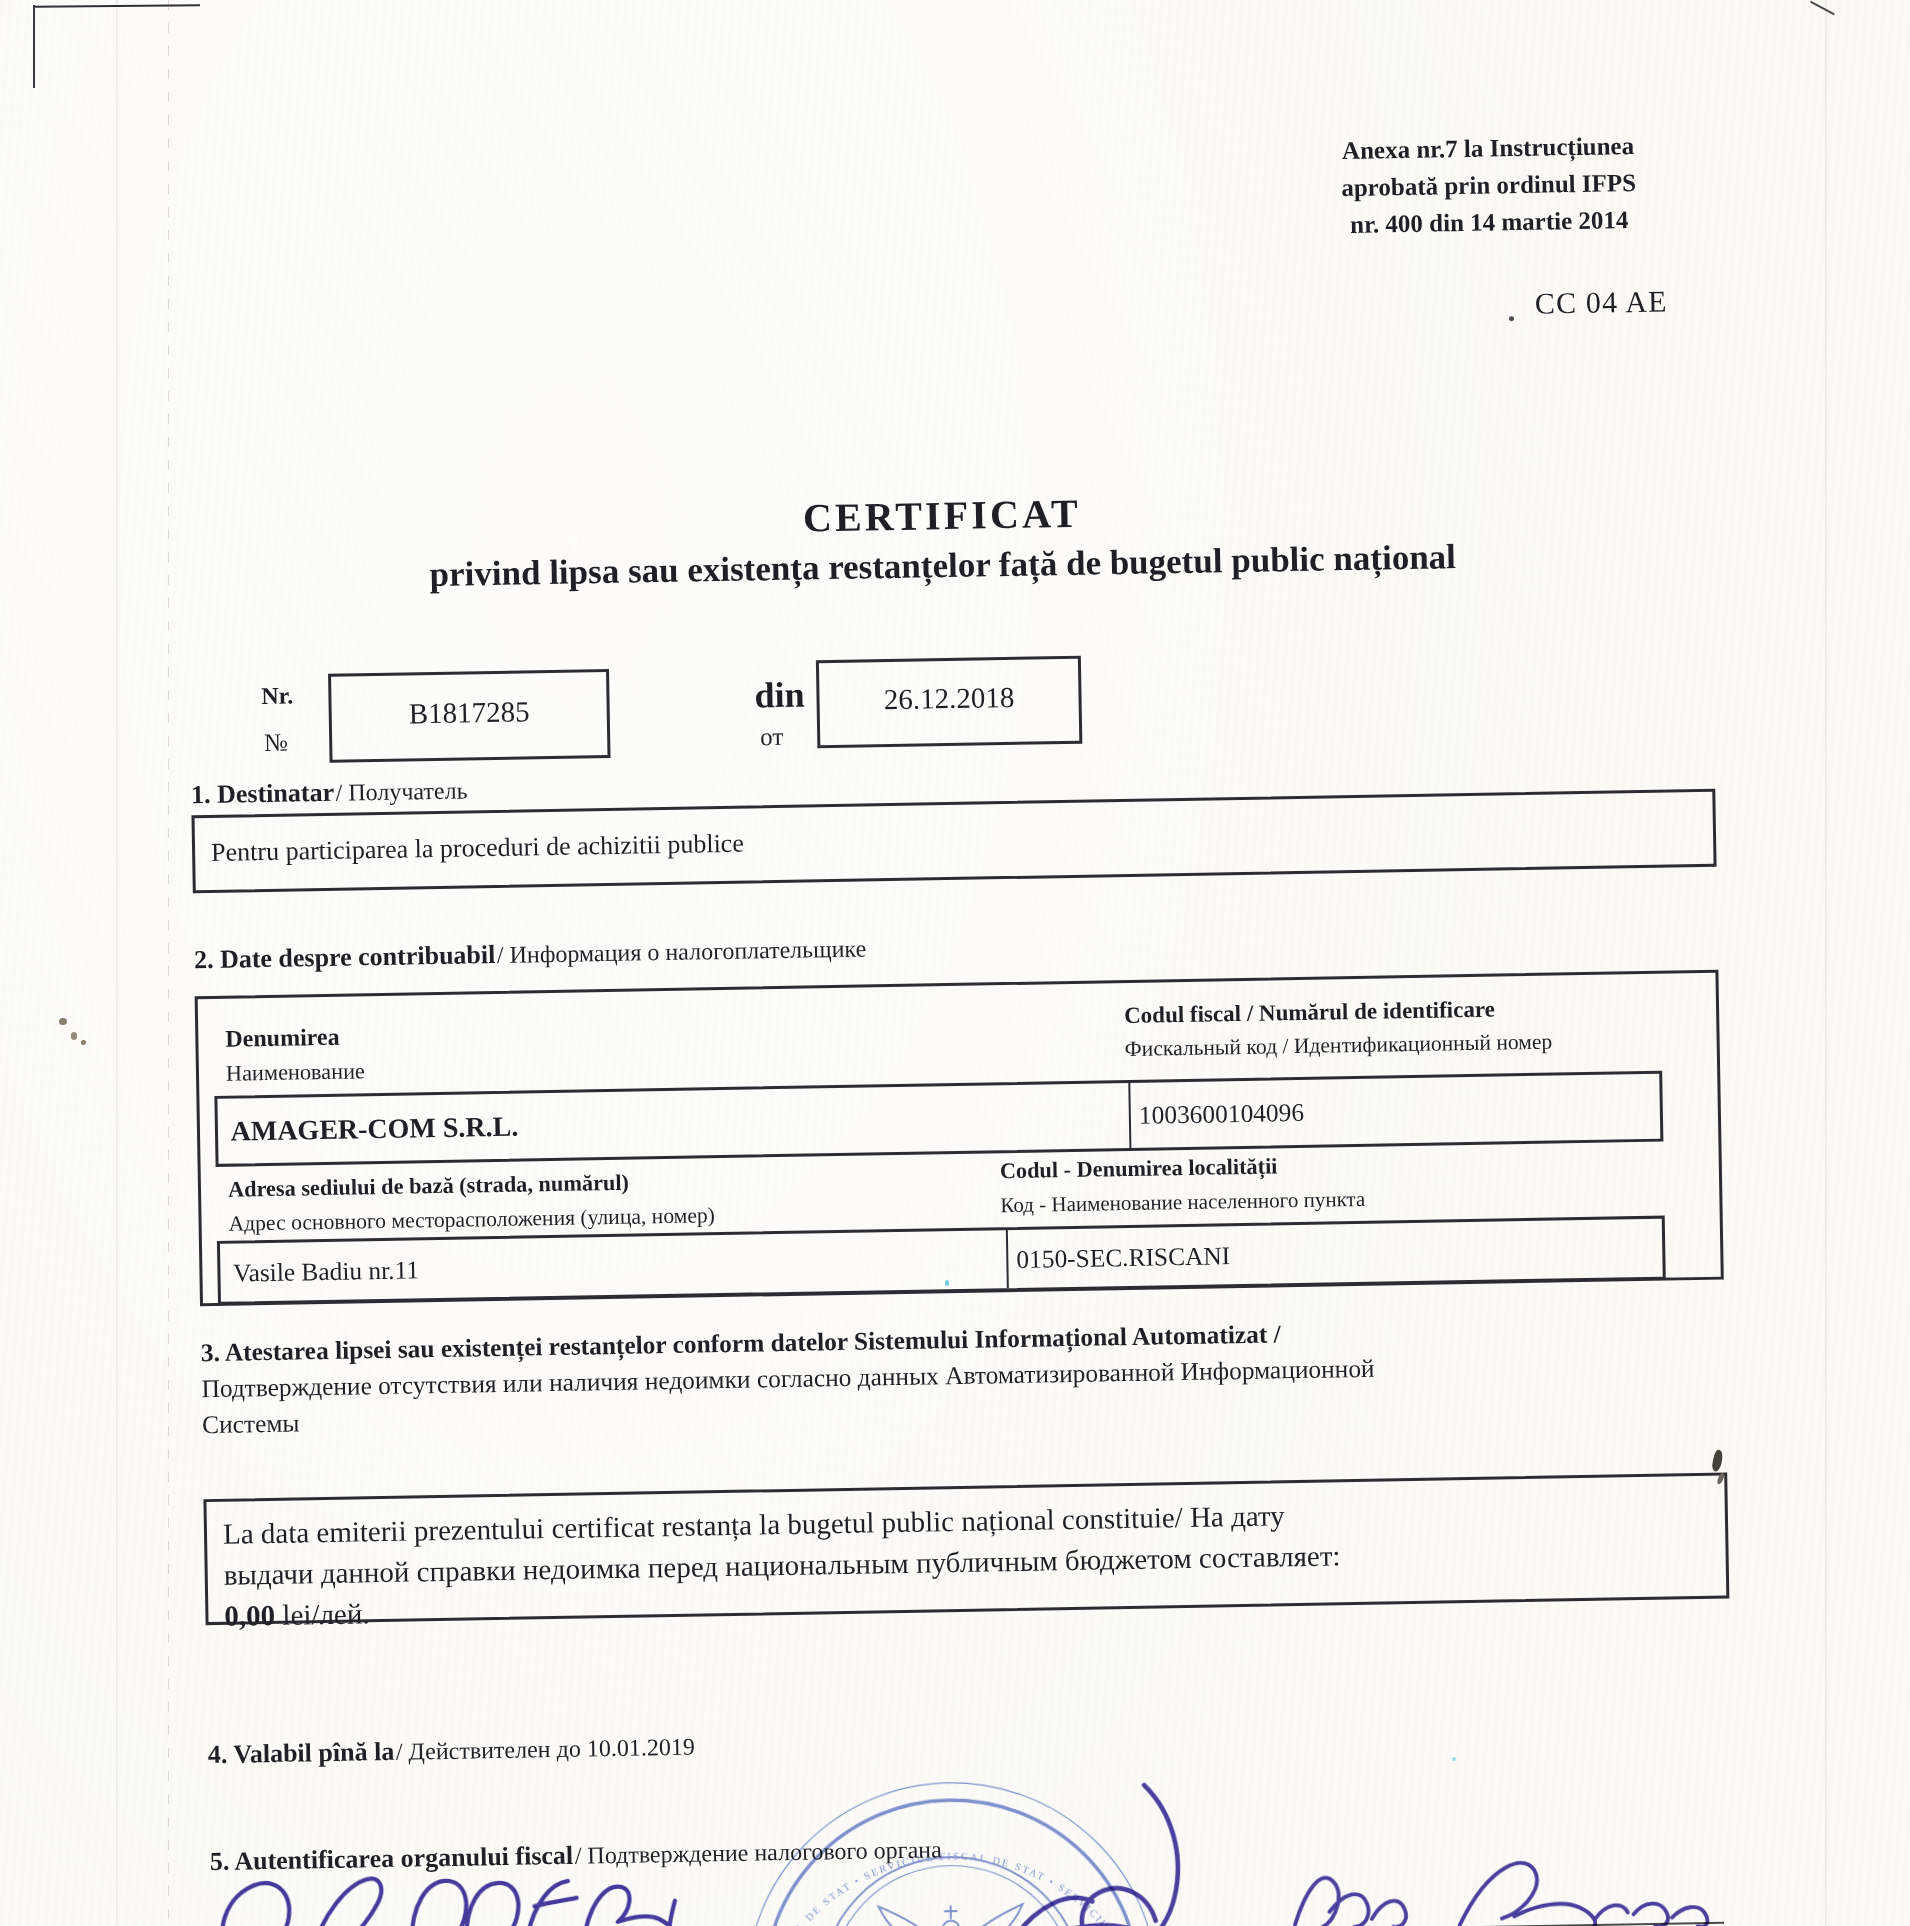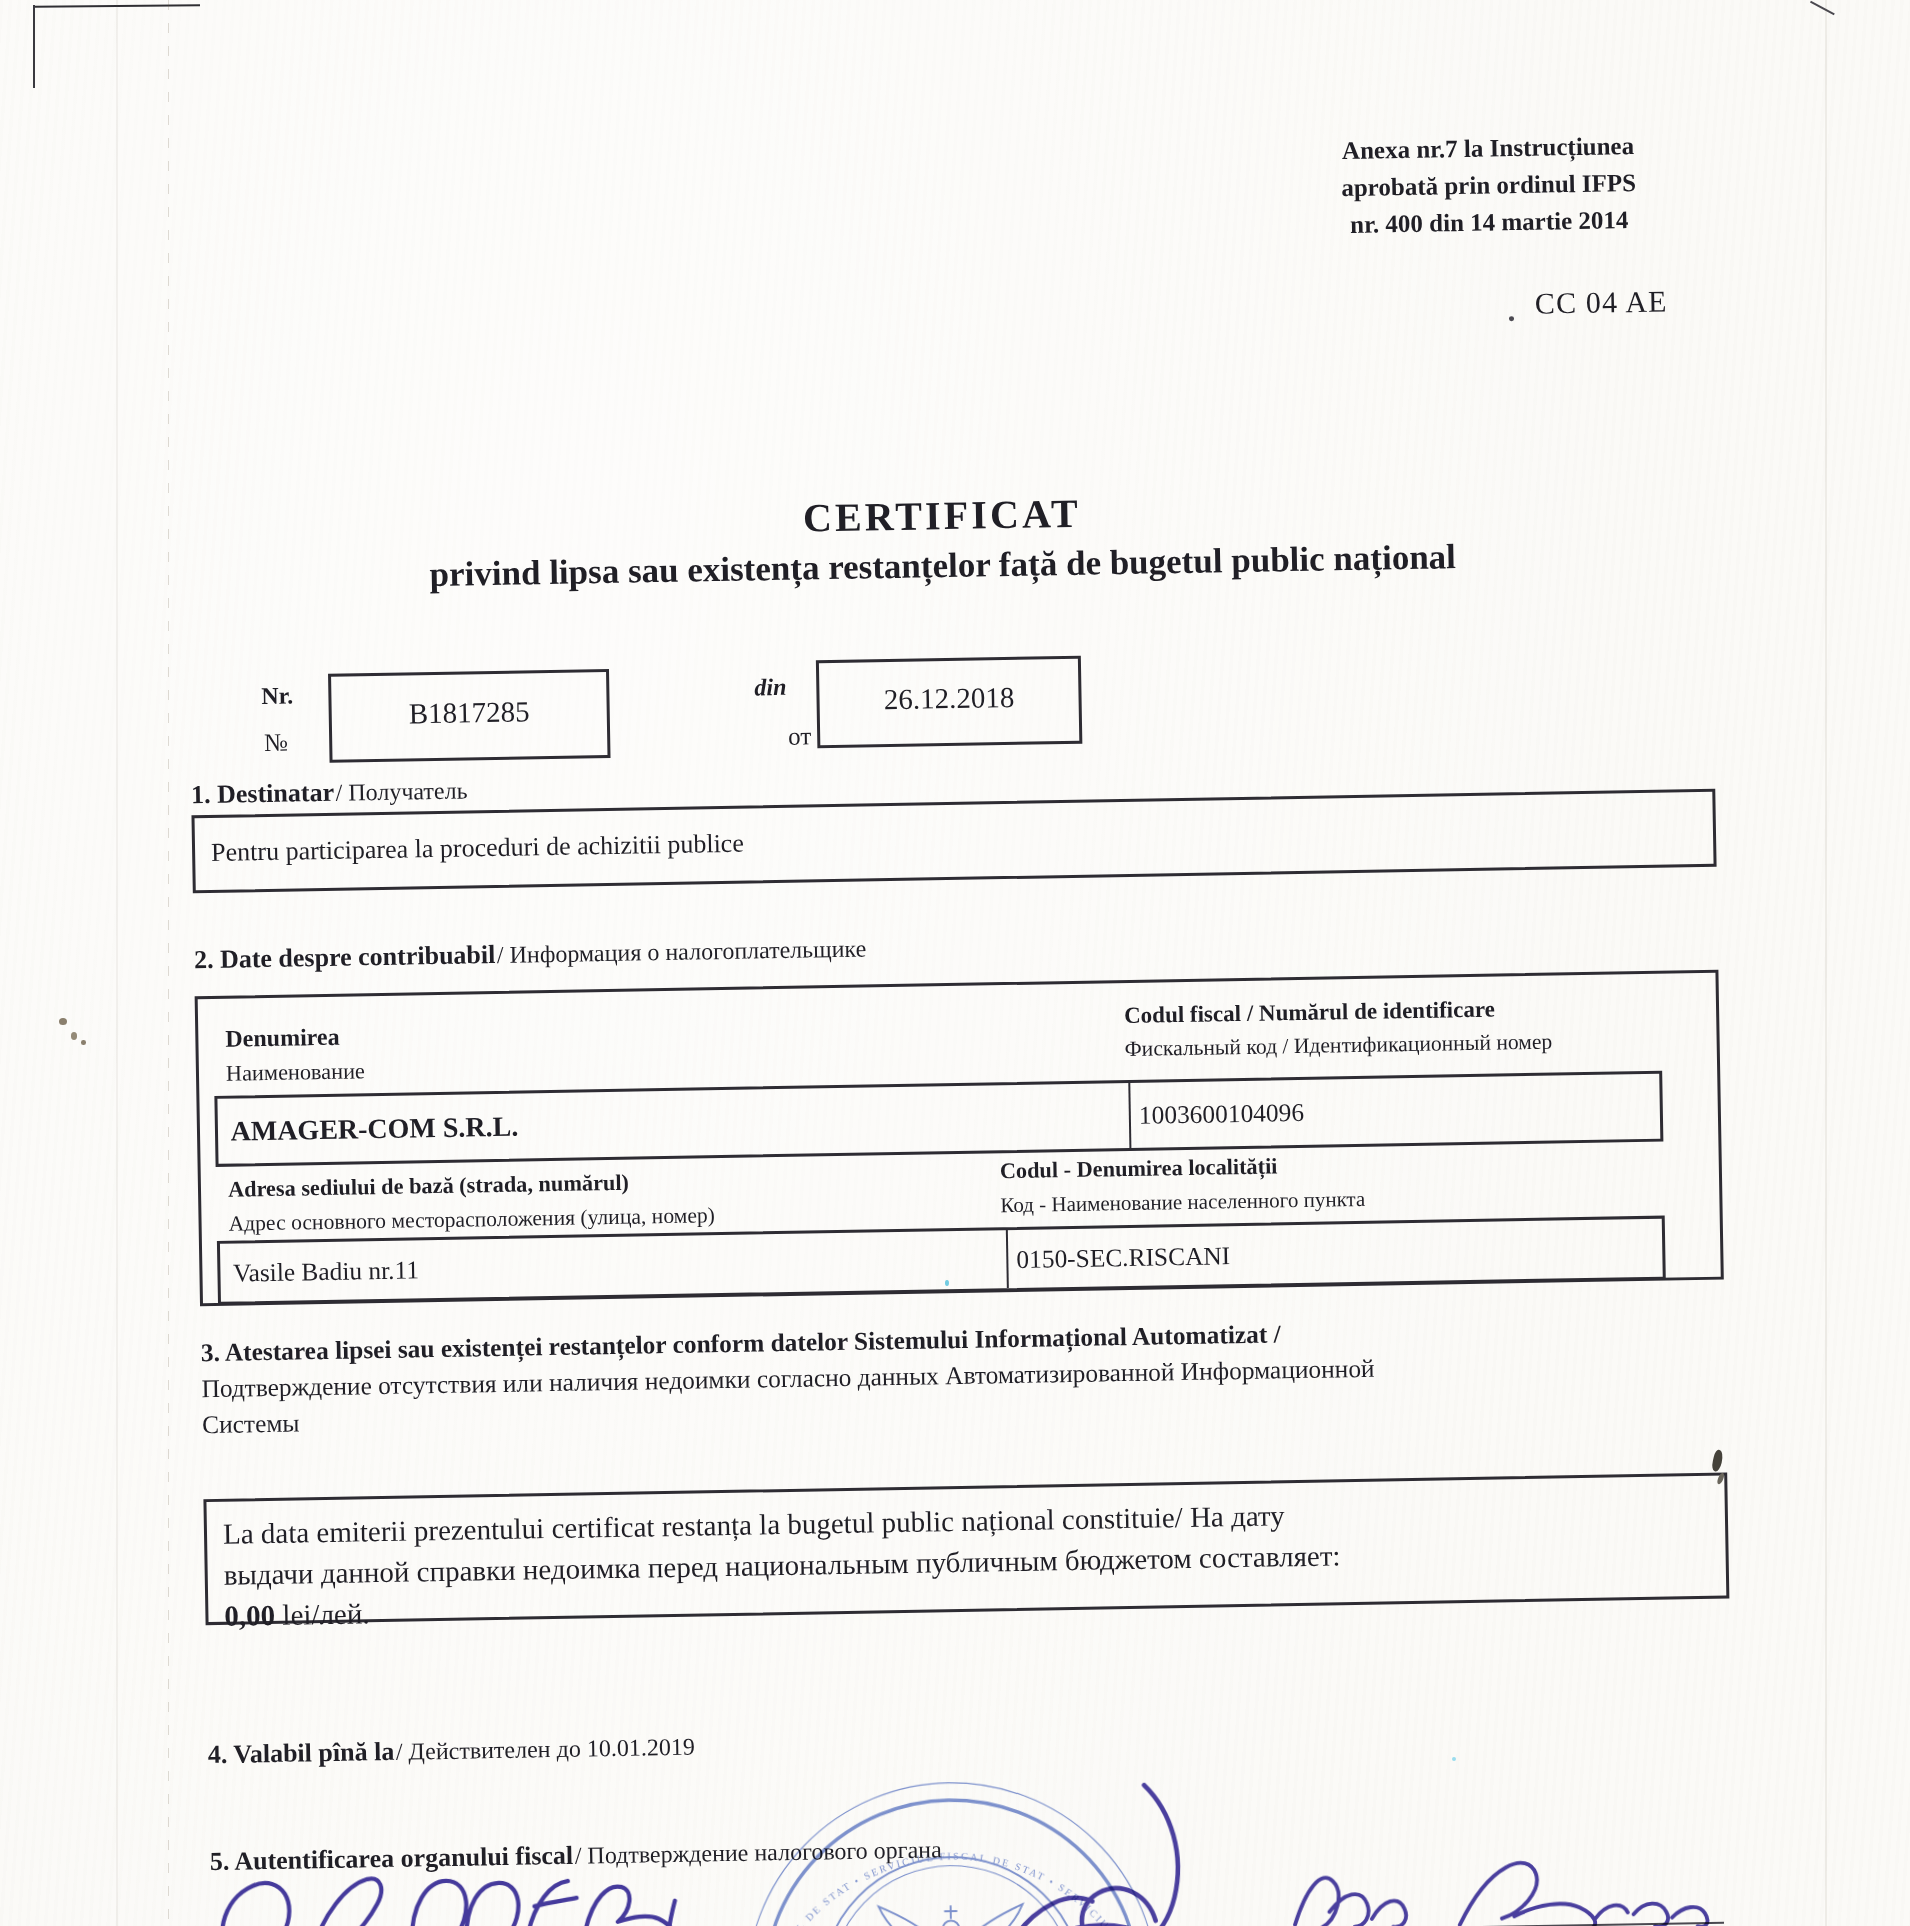--- a/index.html
+++ b/index.html
@@ -50,22 +50,22 @@
   <div class="abs cc">CC 04 AE</div>
 
   <div class="abs title">CERTIFICAT</div>
   <div class="abs subtitle">privind lipsa sau existența restanțelor față de bugetul public național</div>
 
   <div class="abs b" style="left:272px;top:671px;font-size:24px;">Nr.</div>
   <div class="abs" style="left:274px;top:717px;font-size:25px;">№</div>
   <div class="abs fieldbox" style="left:339px;top:663px;width:275px;height:83px;">
     <div class="valbox-text" style="margin-top:22.3px;">B1817285</div>
   </div>
-  <div class="abs b" style="left:765px;top:671px;font-size:24px;font-style:italic;">din</div>
-  <div class="abs" style="left:798px;top:720px;font-size:25px;">от</div>
+  <div class="abs b" style="left:765px;top:671px;font-size:36px;">din</div>
+  <div class="abs" style="left:770px;top:720px;font-size:25px;">от</div>
   <div class="abs fieldbox" style="left:827px;top:658px;width:259px;height:82px;">
     <div class="valbox-text" style="margin-top:21px;">26.12.2018</div>
   </div>
 
   <div class="abs seclabel" style="left:200px;top:767px;">
     <span class="ro">1. Destinatar</span>
     <span class="ru">/ Получатель</span>
   </div>
   <div class="abs fieldbox" style="left:200px;top:802px;width:1518px;height:72px;">
     <div style="margin:20px 0 0 16px;font-size:26px;">Pentru participarea la proceduri de achizitii publice</div>

